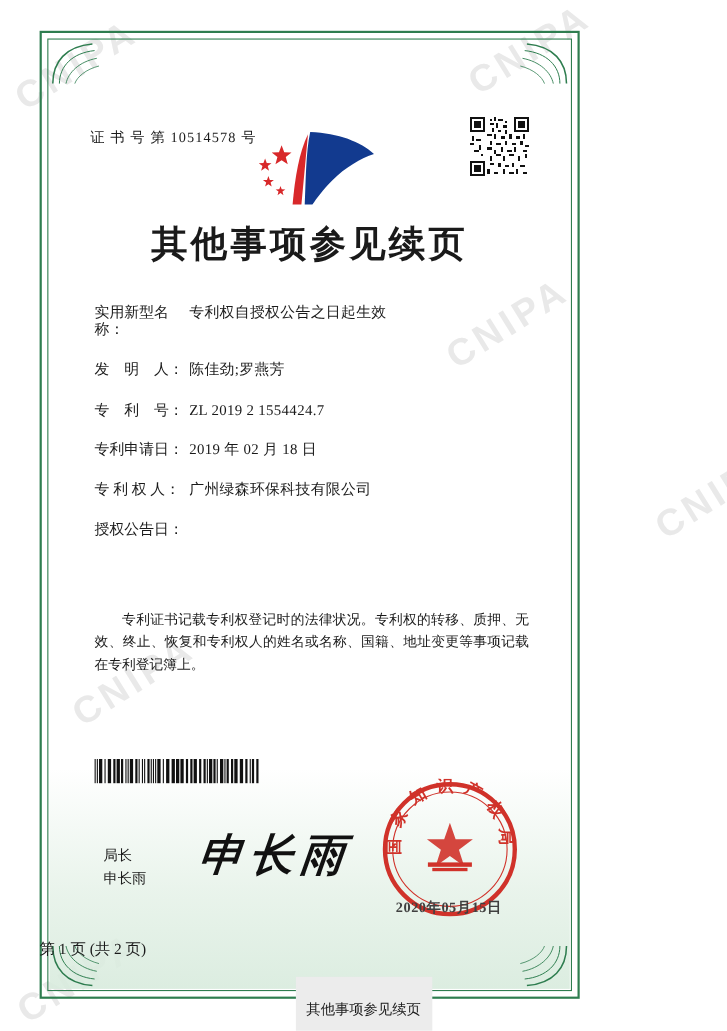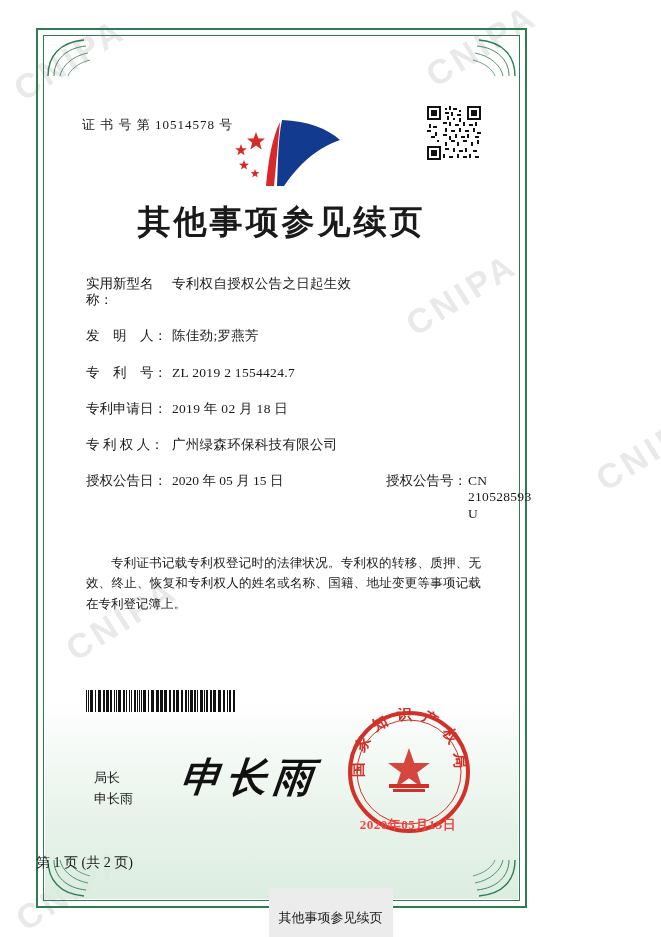--- a/index.html
+++ b/index.html
@@ -211,21 +211,21 @@
     top: 680px;
     width: 128px;
     height: 128px;
   }
   .seal-date {
     position: absolute;
     right: 46px;
     top: 788px;
     width: 146px;
     text-align: center;
-    color: #ef4444;
+    color: #404040;
     font-size: 13px;
     font-weight: bold;
     letter-spacing: 0.5px;
   }
 
   .page-num {
     position: absolute;
     left: 0; right: 0;
     top: 826px;
     font-size: 14px;
@@ -413,25 +413,20 @@
       </div>
 
       <div class="field">
         <div class="label">专 利 权 人：</div>
         <div class="value">广州绿森环保科技有限公司</div>
       </div>
 
 
       <div class="field two-col">
         <div class="label">授权公告日：</div>
-        <div class="value2wrap">
-          <div class="value-left">2020 年 05 月 15 日</div>
-          <div class="label2">授权公告号：</div>
-          <div class="value">CN 210528593 U</div>
-        </div>
       </div>
     </div>
 
     <div class="paragraphs">
       <p>专利证书记载专利权登记时的法律状况。专利权的转移、质押、无效、终止、恢复和专利权人的姓名或名称、国籍、地址变更等事项记载在专利登记簿上。</p>
     </div>
 
     <div class="barcode" id="barcode">
         <i style="width: 1px; margin-right: 1px;"></i>
         <i style="width: 1px; margin-right: 1px;"></i>

